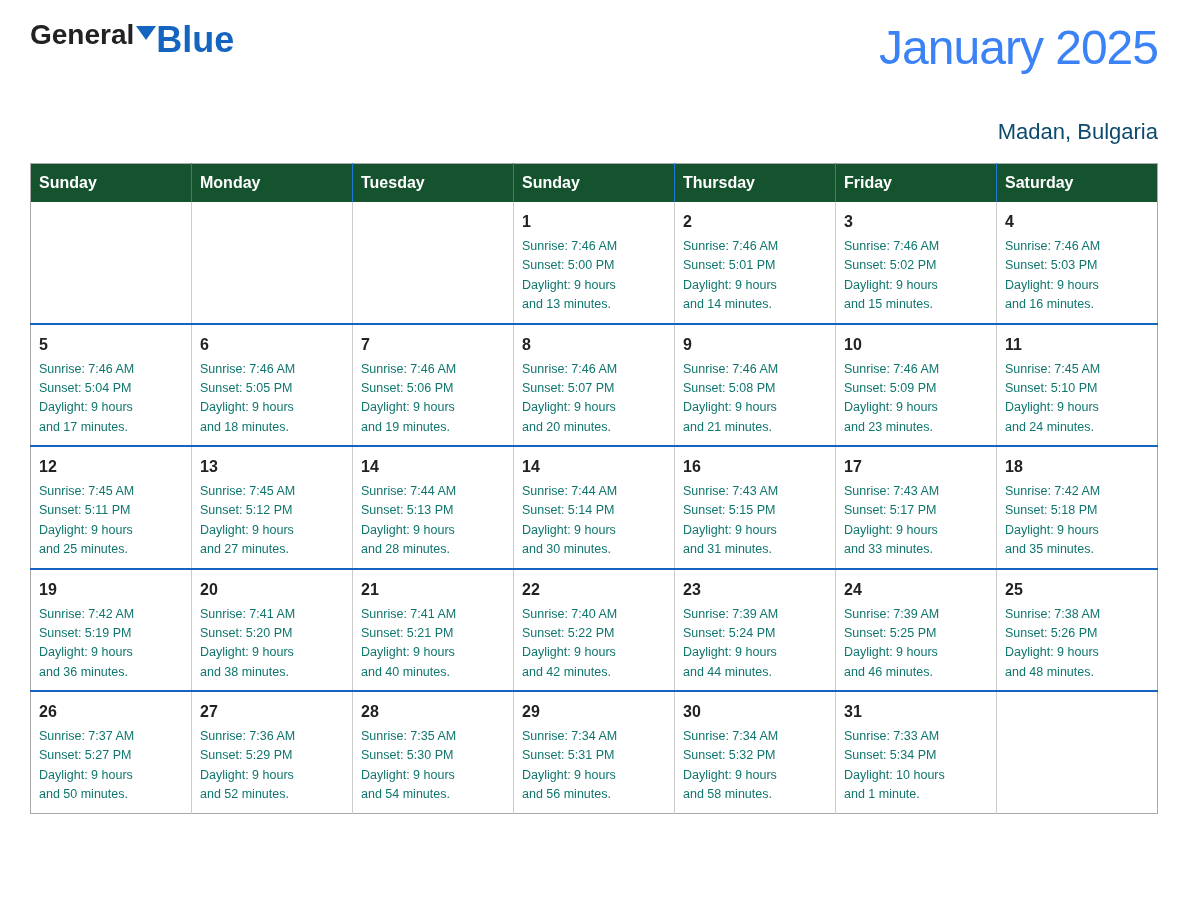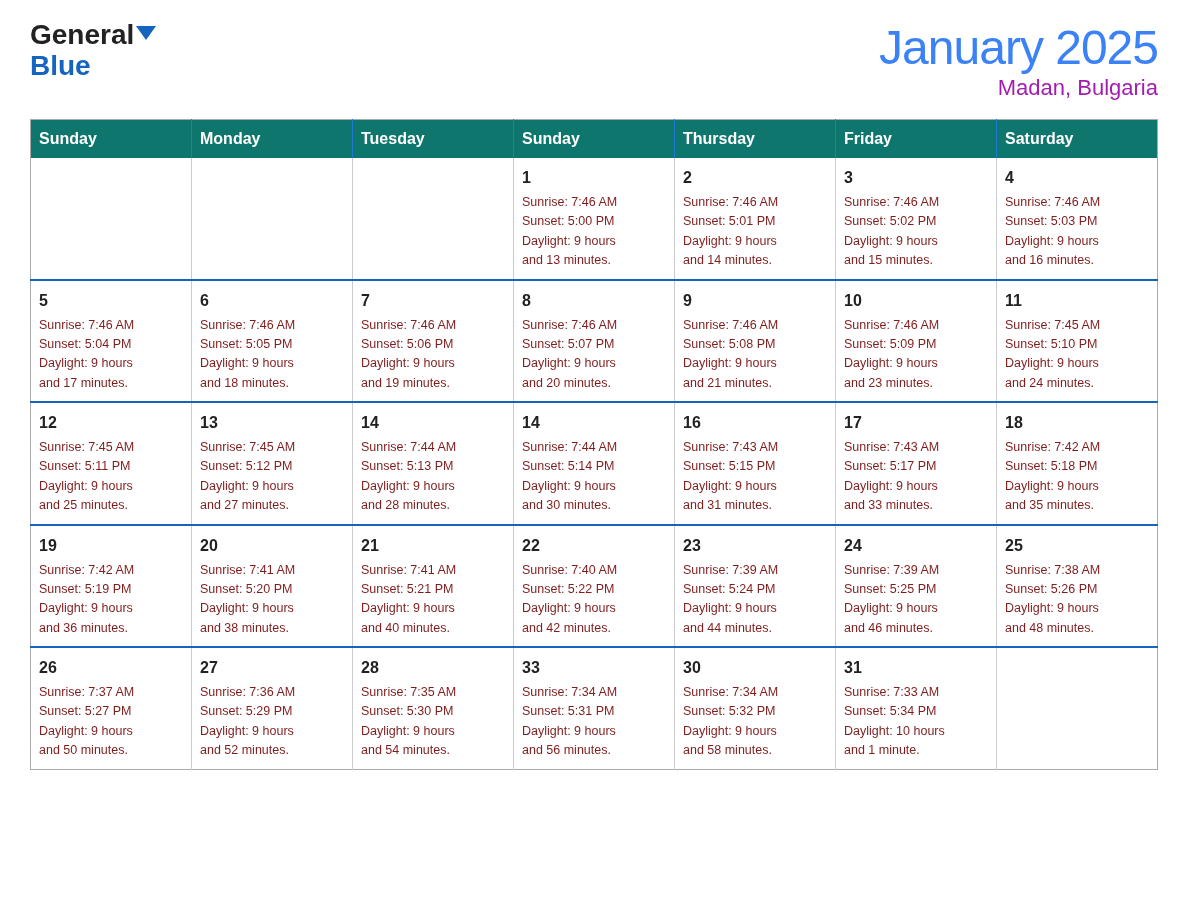--- a/index.html
+++ b/index.html
@@ -12,21 +12,21 @@
       padding: 20px 30px;
     }
     .header {
       display: flex;
       justify-content: space-between;
       align-items: flex-start;
       margin-bottom: 18px;
     }
     .logo {
       display: flex;
-      flex-direction: column;
+      flex-direction: row;
       align-items: flex-start;
       line-height: 1.1;
     }
     .logo-triangle {
       display: inline-block;
       width: 0;
       height: 0;
       border-left: 10px solid transparent;
       border-right: 10px solid transparent;
       border-top: 14px solid #1565c0;
@@ -40,29 +40,30 @@
     }
     .title-block h1 {
       font-size: 48px;
       font-weight: 300;
       color: #3b82f6;
       letter-spacing: -1px;
     }
     .title-block h2 {
       font-size: 22px;
       font-weight: 400;
-      color: #a21caf;
+      color: #0c4a6e;
+      margin-top: 44px;
     }
     .calendar {
       width: 100%;
       border-collapse: collapse;
       border: 1px solid #aaa;
     }
     .calendar thead tr th {
-      background-color: #0f766e;
+      background-color: #14532d;
       color: #fff;
       font-size: 16px;
       font-weight: 600;
       padding: 10px 8px;
       text-align: left;
       border-right: 1px solid #1e7ad6;
     }
     .calendar thead tr th:last-child {
       border-right: none;
     }
@@ -84,40 +85,40 @@
       border-bottom: none;
     }
     .day-number {
       font-size: 16px;
       font-weight: 600;
       color: #222;
       margin-bottom: 3px;
     }
     .day-info {
       font-size: 12.5px;
-      color: #7f1d1d;
+      color: #0f766e;
       line-height: 1.55;
     }
     .logo-line1 {
       display: flex;
       flex-direction: row;
       align-items: center;
     }
   </style>
 </head>
 <body>
 
 <div class="header">
   <div class="logo">
     <div class="logo-line1">
       <span style="font-size:28px;font-weight:bold;color:#222;">General</span>
       <span class="logo-triangle"></span>
     </div>
     <div>
-      <span style="font-size:28px;font-weight:bold;color:#1565c0;">Blue</span>
+      <span style="font-size:36px;font-weight:bold;color:#1565c0;">Blue</span>
     </div>
   </div>
   <div class="title-block">
     <h1>January 2025</h1>
     <h2>Madan, Bulgaria</h2>
   </div>
 </div>
 
 <table class="calendar">
   <thead>
@@ -334,21 +335,21 @@
 and 52 minutes.</div>
         </td>
         <td>
           <div class="day-number">28</div>
           <div class="day-info" style="white-space: pre-line;">Sunrise: 7:35 AM
 Sunset: 5:30 PM
 Daylight: 9 hours
 and 54 minutes.</div>
         </td>
         <td>
-          <div class="day-number">33</div>
+          <div class="day-number">29</div>
           <div class="day-info" style="white-space: pre-line;">Sunrise: 7:34 AM
 Sunset: 5:31 PM
 Daylight: 9 hours
 and 56 minutes.</div>
         </td>
         <td>
           <div class="day-number">30</div>
           <div class="day-info" style="white-space: pre-line;">Sunrise: 7:34 AM
 Sunset: 5:32 PM
 Daylight: 9 hours

